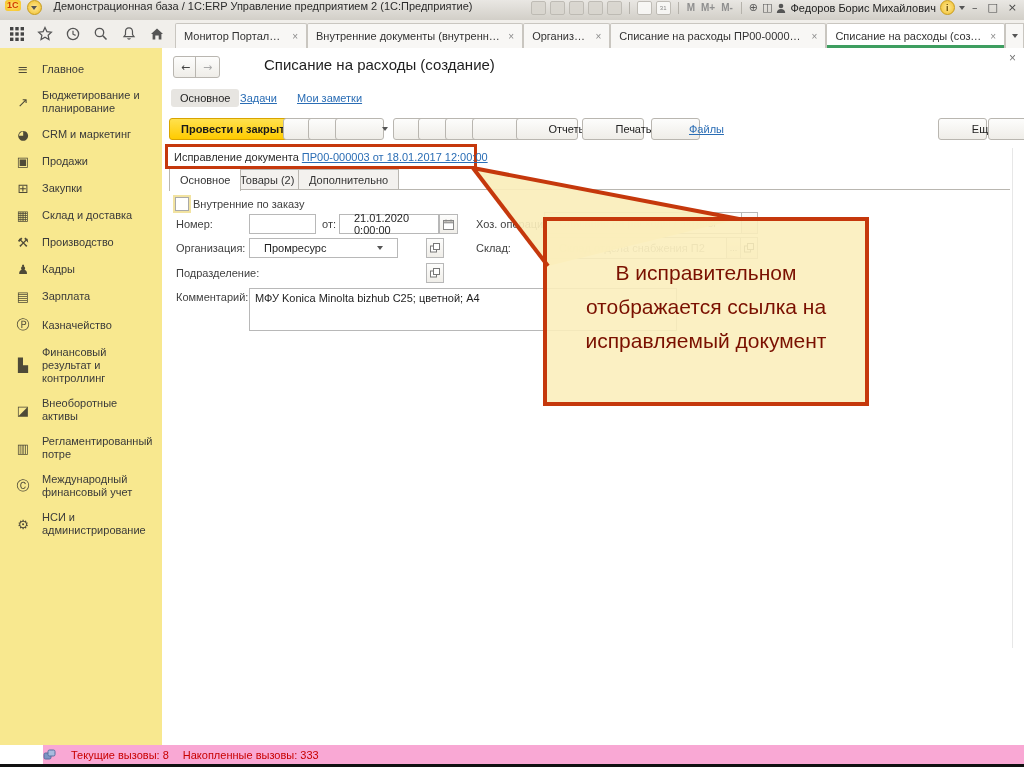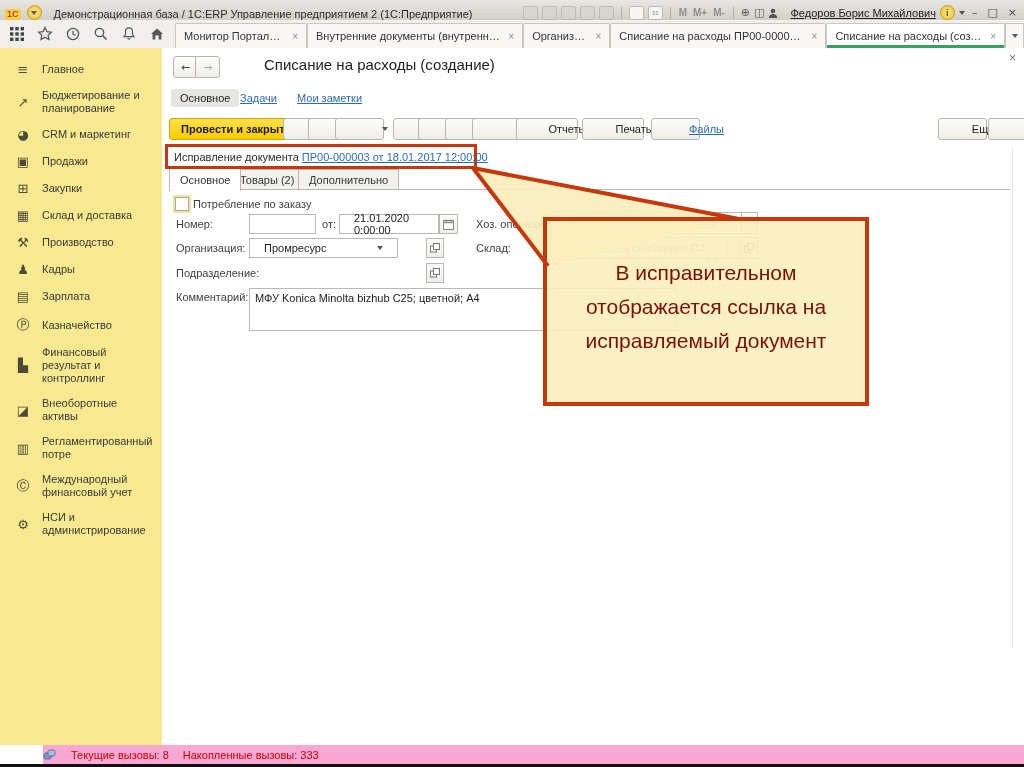--- a/index.html
+++ b/index.html
@@ -2,35 +2,35 @@
 <html><head>
 <meta charset="utf-8">
 <style>
   html,body{margin:0;padding:0;}
   body{font-family:"Liberation Sans","DejaVu Sans",sans-serif;font-size:11px;color:#333;}
   #screen{position:relative;width:1024px;height:767px;background:#fff;overflow:hidden;}
 
   
   .titlebar{position:absolute;left:0;top:0;width:1024px;height:20px;
     background:linear-gradient(#E9E7E3,#D2CFC8);border-bottom:1px solid #AEABA4;
-    display:flex;align-items:flex-end;}
+    display:flex;align-items:flex-start;}
   .tb-logo{margin-left:5px;font-weight:bold;font-size:9px;color:#D03A00;
     background:radial-gradient(#FFE27A,#F6C21C);border-radius:3px;padding:1px 2px;line-height:9px;}
   .tb-menu{width:13px;height:13px;border-radius:50%;margin-left:6px;
     background:radial-gradient(#FFE894,#EFBE2A);border:1px solid #C79B1A;
     display:flex;align-items:center;justify-content:center;}
   .tb-title{margin-left:12px;color:#2B2B2B;}
   .tb-right{margin-left:auto;display:flex;align-items:center;gap:4px;margin-right:4px;}
   .tb-ico{width:13px;height:12px;border:1px solid #B9B6AF;border-radius:2px;background:#D8D5CE;opacity:.85;}
   .tb-ico.cal{background:#FBFBF9;display:flex;align-items:center;justify-content:center;
     font-size:6px;color:#777;}
   .tb-mem{color:#8F8F8F;font-weight:bold;font-size:10px;padding:0 1px;}
   .tb-sep{width:1px;height:12px;background:#B5B2AB;margin:0 3px;}
   .tb-sym{color:#5A5A5A;font-family:"DejaVu Sans",sans-serif;font-size:11px;}
-  .tb-user{display:flex;align-items:center;gap:12px;color:#222;text-decoration:underline;}
+  .tb-user{display:flex;align-items:center;gap:4px;color:#222;}
   .tb-info{width:13px;height:13px;border-radius:50%;background:radial-gradient(#FFE894,#EFBE2A);
     border:1px solid #C79B1A;font-size:9px;font-weight:bold;color:#6A4A00;
     display:flex;align-items:center;justify-content:center;}
   .tb-win{color:#4A4A4A;font-size:11px;padding:0 3px;font-family:"DejaVu Sans",sans-serif;}
   .caret-down{display:inline-block;width:0;height:0;border-left:3px solid transparent;
     border-right:3px solid transparent;border-top:4px solid #555;}
 
   
   .tabbar{position:absolute;left:0;top:20px;width:1024px;height:28px;background:#F1EFEB;
     border-bottom:1px solid #C9C6C0;display:flex;align-items:stretch;}
@@ -384,21 +384,21 @@
         <span class="link">ПР00-000003 от 18.01.2017 12:00:00</span>
       </span>
     </div>
 
     <div class="ftab-line"></div>
     <div class="ftab active" style="left:7px">Основное</div>
     <div class="ftab" style="left:67px">Товары (2)</div>
     <div class="ftab" style="left:136px">Дополнительно</div>
 
     <div class="chk"></div>
-    <div class="lbl" style="left:31px;top:150px">Потребление по заказу</div>
+    <div class="lbl" style="left:31px;top:150px">Внутренние по заказу</div>
 
     <div class="lbl" style="left:14px;top:170px">Номер:</div>
     <div class="field" style="left:87px;top:166px;width:67px;height:20px"></div>
     <div class="lbl" style="left:160px;top:170px">от:</div>
     <div class="field" style="left:177px;top:166px;width:100px;height:20px">21.01.2020 0:00:00</div>
     <div class="fbtn" style="left:277px;top:166px;width:19px;height:20px">
       <svg width="11" height="11" viewBox="0 0 11 11">
           <rect x="0.5" y="1.5" width="10" height="9" fill="#fff" stroke="#888"></rect>
           <rect x="0.5" y="1.5" width="10" height="2.3" fill="#C9C6C0" stroke="#888"></rect>
           <line x1="3" y1="0.5" x2="3" y2="2.5" stroke="#888"></line>

